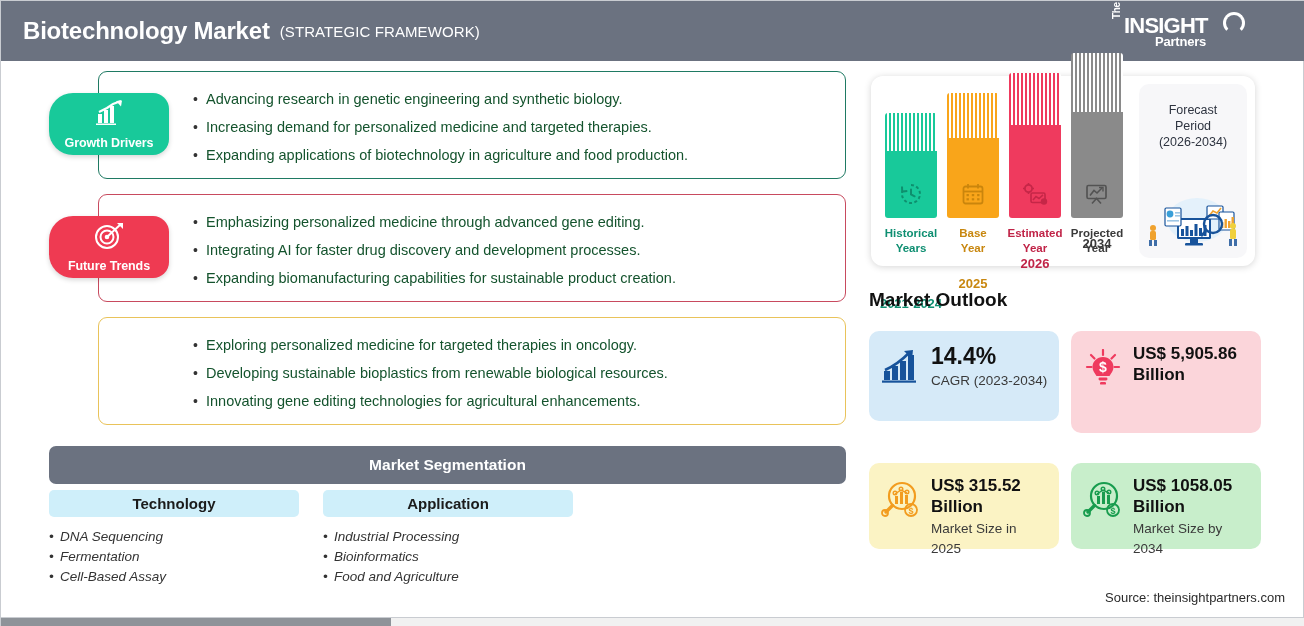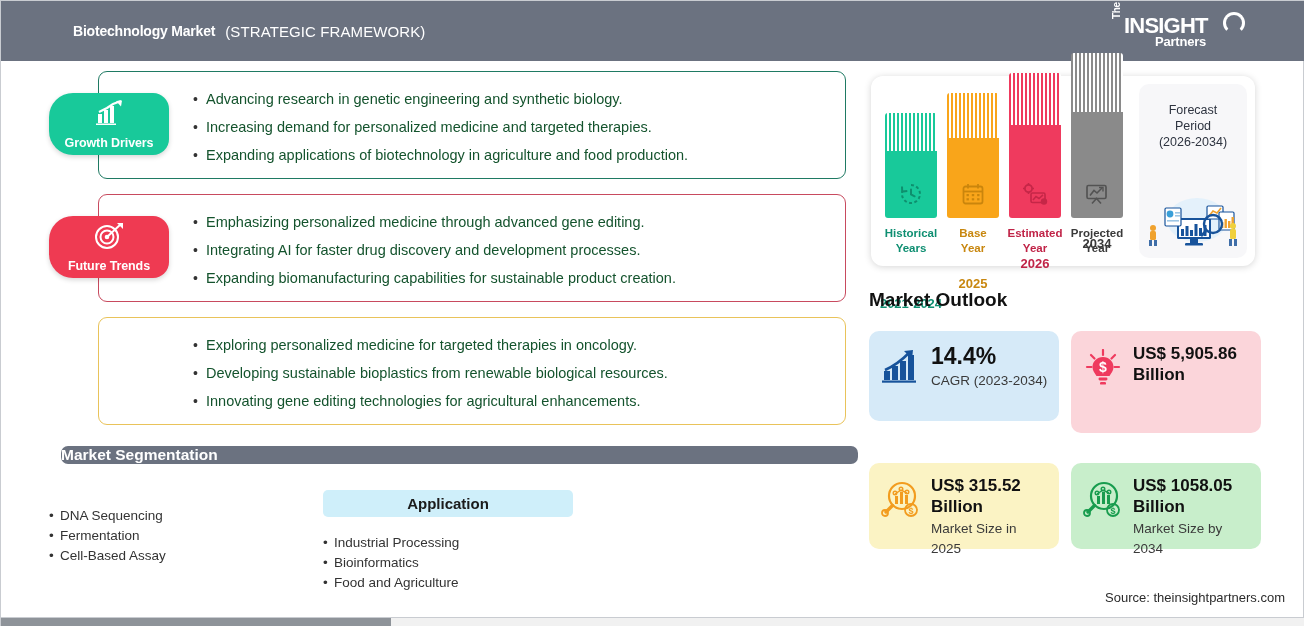--- a/index.html
+++ b/index.html
@@ -18,23 +18,23 @@
   }
 
   
   .header {
     position: absolute; left: 0; top: 0;
     width: 1304px; height: 60px;
     background: #6b7280;
     display: flex; align-items: center;
   }
   .header-title {
-    margin-left: 72px;
+    margin-left: 22px;
     color: #ffffff;
-    font-size: 14px; font-weight: bold;
+    font-size: 24px; font-weight: bold;
     letter-spacing: -0.2px;
   }
   .header-sub {
     margin-left: 10px;
     color: #ffffff;
     font-size: 15px; font-weight: normal;
     letter-spacing: 0.1px;
   }
   .logo {
     position: absolute; right: 54px; top: 11px;
@@ -105,38 +105,38 @@
     white-space: nowrap;
   }
   .bullets li::before {
     content: "•"; position: absolute; left: 0; top: 0;
     color: #333333; font-size: 14px;
   }
 
   
   .seg-header {
     position: absolute; left: 48px; top: 385px;
-    width: 797px; height: 18px;
+    width: 797px; height: 38px;
     background: #6b7280;
     border-radius: 7px;
     color: #ffffff;
-    display: flex; align-items: center; 
-    font-size: 15.5px; font-weight: bold; margin-left: 12px;
+    display: flex; align-items: center; justify-content: center;
+    font-size: 15.5px; font-weight: bold;
   }
   .seg-col { position: absolute; top: 429px; }
   .seg-col.c1 { left: 48px; }
   .seg-col.c2 { left: 322px; }
   .seg-title {
     width: 250px; height: 27px;
     background: #cfeffa;
     border-radius: 5px;
     display: flex; align-items: center; justify-content: center;
     font-size: 15px; font-weight: bold; color: #1b1b1b;
   }
-  .seg-list { margin-top: 16px; }
+  .seg-list { margin-top: 10px; font-style: italic; }
   .seg-list li {
     list-style: none;
     font-size: 13.5px; color: #333333; line-height: 20px;
     position: relative; padding-left: 11px; white-space: nowrap;
   }
   .seg-list li::before { content: "•"; position: absolute; left: 0; top: 0; }
 
   
   .right { position: absolute; left: 860px; top: 60px; width: 444px; height: 566px; }
 
@@ -280,20 +280,21 @@
         <li>Developing sustainable bioplastics from renewable biological resources.</li>
         <li>Innovating gene editing technologies for agricultural enhancements.</li>
       </ul>
     </div>
 
     <div class="seg-header">
       <span>Market Segmentation</span>
     </div>
 
     <div class="seg-col c1">
+      <div class="seg-title">Technology</div>
       <ul class="seg-list">
         <li>DNA Sequencing</li>
         <li>Fermentation</li>
         <li>Cell-Based Assay</li>
       </ul>
     </div>
 
     <div class="seg-col c2">
       <div class="seg-title">Application</div>
       <ul class="seg-list">

